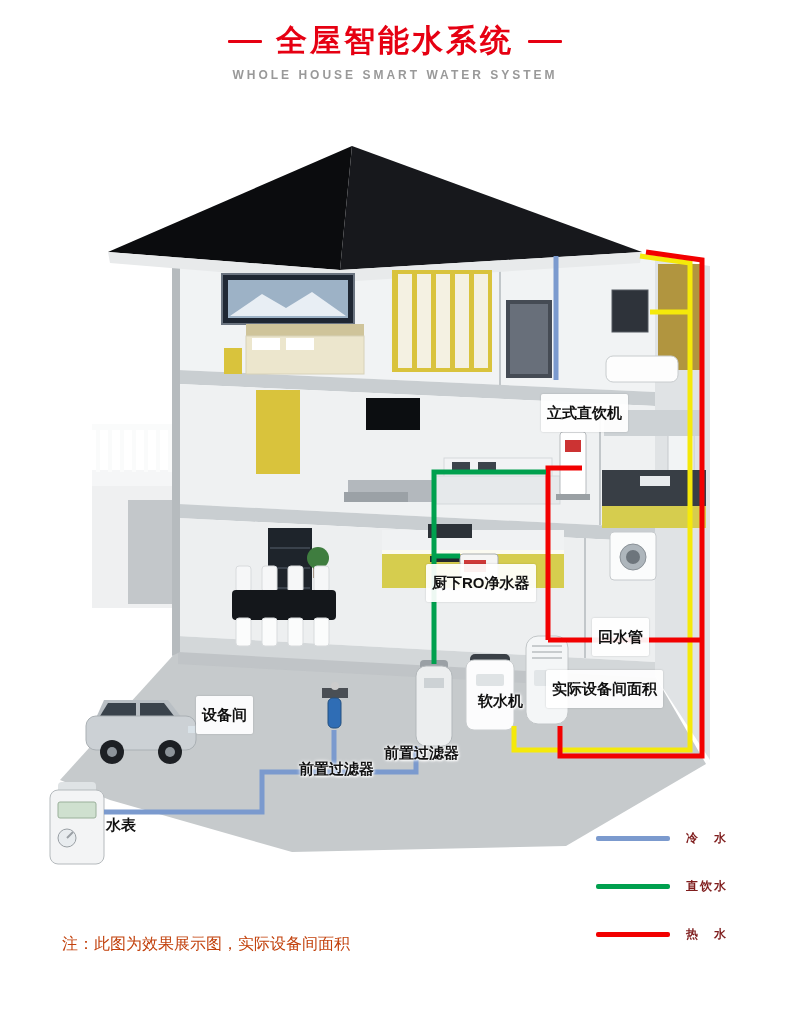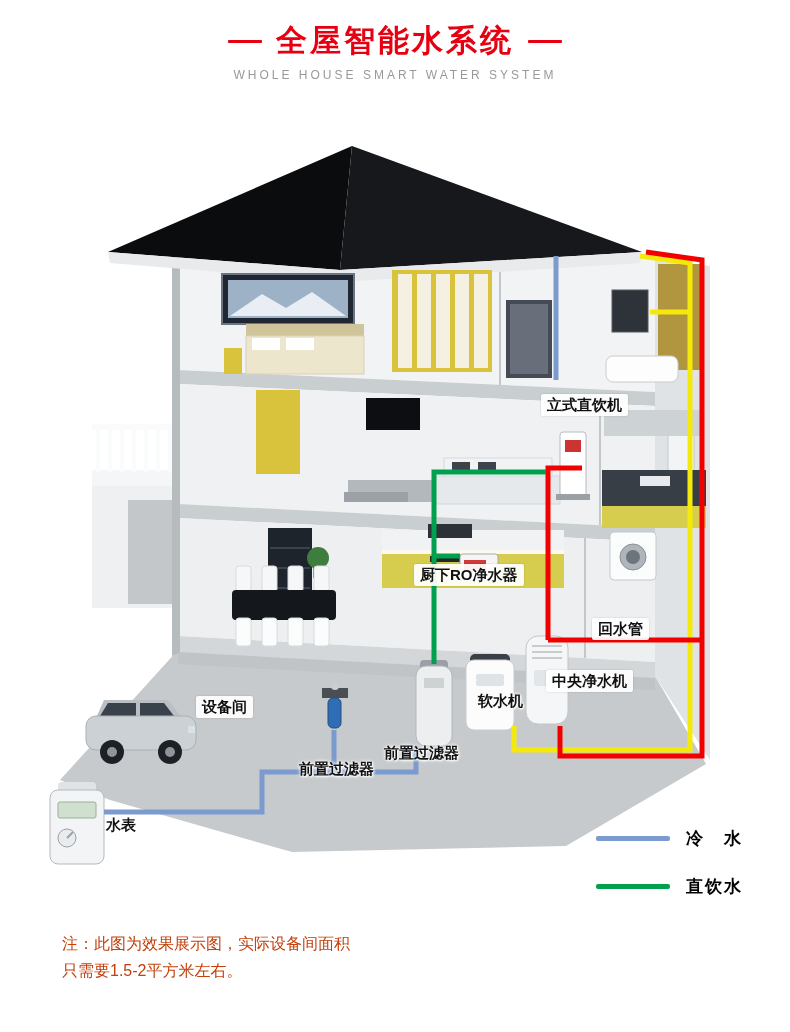--- a/index.html
+++ b/index.html
@@ -5,45 +5,45 @@
   *{margin:0;padding:0;box-sizing:border-box}
   html,body{background:#fff}
   body{width:790px;height:1032px;font-family:"Liberation Sans","DejaVu Sans",sans-serif}
   .page{position:relative;width:790px;height:1020px;overflow:hidden;background:#ffffff}
 
   
   .header{position:relative;z-index:4;padding-top:20px;text-align:center}
   .title-row{display:flex;align-items:center;justify-content:center;gap:14px}
   .title{font-size:31px;font-weight:bold;letter-spacing:3px}
   .rule{width:34px;height:3px;border-radius:1px}
-  .subtitle{margin-top:6px;font-size:12px;letter-spacing:3px;color:#999;font-weight:normal}
+  .subtitle{margin-top:6px;font-size:12px;letter-spacing:3px;color:#999;font-weight:bold}
 
   
   .stage{position:absolute;inset:0;z-index:1}
   svg.house{position:absolute;left:0;top:0}
 
   
   .label{position:absolute;z-index:3;font-size:15px;font-weight:bold;color:#111;white-space:nowrap;line-height:1.2}
-  .label.boxed{background:rgba(255,255,255,.93);padding:2px 6px;border-radius:2px;box-shadow:0 0 2px rgba(0,0,0,.18)}
+  .label.boxed{background:rgba(255,255,255,.93);padding:10px 6px;border-radius:2px;box-shadow:0 0 2px rgba(0,0,0,.18)}
   .label.plain{text-shadow:0 0 3px #fff,0 0 4px #fff,1px 1px 2px #fff}
   #lbl-dispenser{left:541px;top:394px}
-  #lbl-ro{left:414px;top:564px}
+  #lbl-ro{left:426px;top:564px}
   #lbl-return{left:592px;top:618px}
   #lbl-airheater{left:546px;top:670px}
   #lbl-equiproom{left:196px;top:696px}
   #lbl-prefilter{left:299px;top:760px}
   #lbl-central{left:384px;top:744px}
   #lbl-softener{left:478px;top:692px}
   #lbl-meter{left:106px;top:816px}
 
   
   .legend{position:absolute;z-index:3;left:596px;top:826px}
   .legend-item{display:flex;align-items:center;height:24px;margin-bottom:24px}
   .swatch{display:inline-block;width:74px;height:5px;border-radius:2px;margin-right:16px;background:#ccc}
-  .legend-label{font-size:17px;font-weight:600;letter-spacing:2px;color:#000000;white-space:pre}
+  .legend-label{font-size:12px;font-weight:600;letter-spacing:2px;color:#7f1d1d;white-space:pre}
 
   
   .note{position:absolute;z-index:3;left:62px;top:930px;font-size:16px;line-height:1.7;color:#c2410c}
 </style>
 </head>
 <body>
 
 <div class="page">
 
   <div class="header">
@@ -259,37 +259,40 @@
       <g fill="none" stroke="#7b9ace" stroke-width="5" style="stroke: rgb(123, 154, 206);">
         <path d="M104,812 L262,812 L262,772 L416,772 L416,746"></path>
         <path d="M334,772 L334,730"></path>
         <path d="M556,256 L556,380"></path>
       </g>
     </svg>
 
     <div class="label boxed" id="lbl-dispenser">立式直饮机</div>
     <div class="label boxed" id="lbl-ro">厨下RO净水器</div>
     <div class="label boxed" id="lbl-return">回水管</div>
-    <div class="label boxed" id="lbl-airheater">中央净水机</div>
+    <div class="label boxed" id="lbl-airheater">实际设备间面积</div>
     <div class="label boxed" id="lbl-equiproom">设备间</div>
     <div class="label plain" id="lbl-prefilter">前置过滤器</div>
     <div class="label plain" id="lbl-central">前置过滤器</div>
     <div class="label plain" id="lbl-softener">软水机</div>
     <div class="label plain" id="lbl-meter">水表</div>
 
     <div class="legend">
       <div class="legend-item">
         <span class="swatch" style="background-color: rgb(123, 154, 206);"></span>
         <span class="legend-label">冷　水</span>
       </div>
       <div class="legend-item">
         <span class="swatch" style="background-color: rgb(0, 160, 78);"></span>
         <span class="legend-label">直饮水</span>
       </div>
+      <div class="legend-item">
+        <span class="swatch" style="background-color: rgb(242, 0, 0);"></span>
+        <span class="legend-label">热　水</span>
+      </div>
     </div>
 
     <div class="note">
       <div>注：此图为效果展示图，实际设备间面积</div>
-      <div>只需要1.5-2平方米左右。</div>
     </div>
   </div>
 
 </div>
 
 </body></html>

